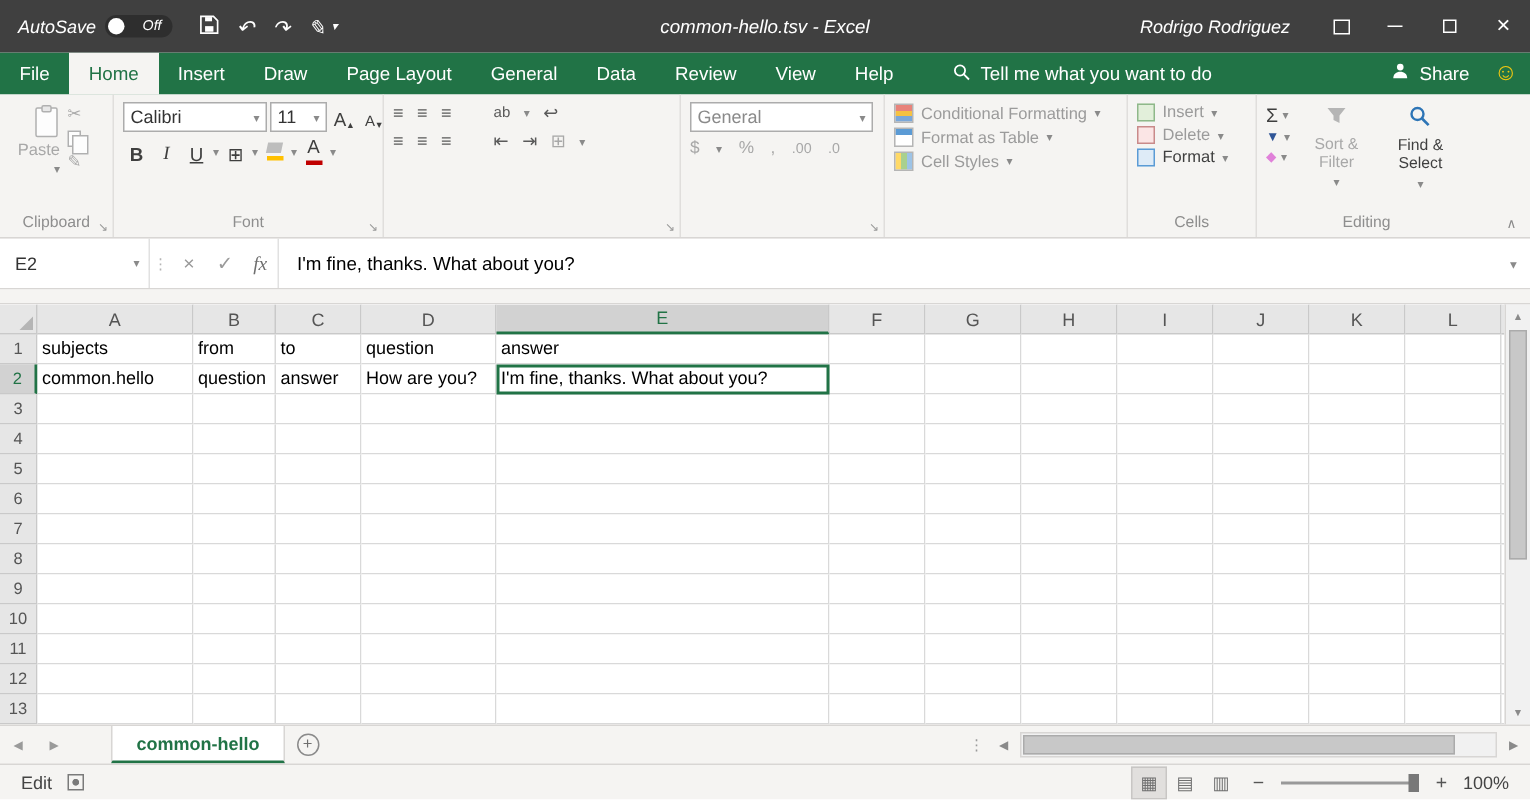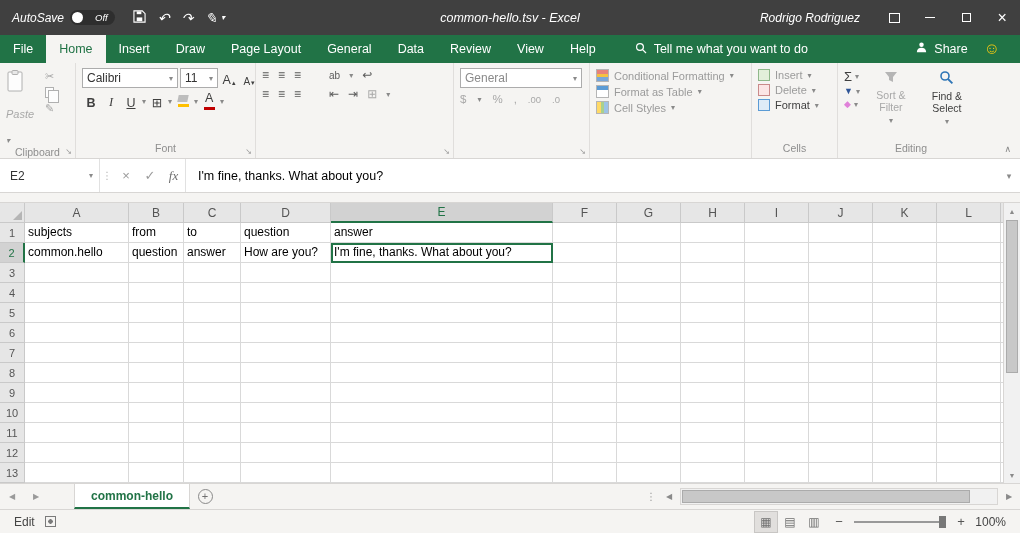--- a/index.html
+++ b/index.html
@@ -22,35 +22,35 @@
   .rdo-box { width:11px; height:10px; border:1px solid #fff; display:block; }
   .min-bar { width:10px; height:1px; background:#fff; display:block; }
   .max-box { width:9px; height:9px; border:1px solid #fff; display:block; }
   .close-x { font-size:16px; line-height:1; }
 
   
   .tabrow { height:28px; background:#217346; display:flex; align-items:stretch; flex:none; }
   .rtab { padding:0 13px; display:flex; align-items:center; color:#fff; font-size:12.5px; white-space:nowrap; }
   .rtab.active { background:#f5f4f2; color:#217346; }
   .tellme { display:flex; align-items:center; gap:7px; color:#fff; margin-left:26px; font-size:12.5px; white-space:nowrap; }
-  .tr-right { margin-left:auto; display:flex; align-items:center; gap:16px; padding-right:20px; }
+  .tr-right { margin-left:auto; display:flex; align-items:center; gap:16px; padding-right:8px; }
   .share { display:flex; align-items:center; gap:6px; color:#fff; font-size:12.5px; }
   .smiley { color:#f2c811; font-size:16px; line-height:1; }
 
   
   .ribbon { height:96px; background:#f5f4f2; border-bottom:1px solid #d8d6d4; display:flex; position:relative; flex:none; }
   .group { position:relative; border-right:1px solid #e0dedc; display:flex; flex-direction:column; flex:none; }
   .gc { flex:1; display:flex; padding:5px 5px 0 6px; gap:5px; }
   .group-label { height:17px; font-size:10.5px; color:#8e8e8e; text-align:center; line-height:15px; }
   .launcher { position:absolute; right:3px; bottom:2px; font-size:8px; color:#9a9a9a; }
   .dd { font-size:8px; color:#8a8a8a; }
   .dis { color:#a8a8a8; }
   .en { color:#3f3f3f; }
 
-  .paste-btn { width:34px; display:flex; flex-direction:column; align-items:flex-start; gap:16px; font-size:11px; color:#a8a8a8; padding-top:2px;font-style:italic; }
+  .paste-btn { width:34px; display:flex; flex-direction:column; align-items:flex-end; gap:2px; font-size:11px; color:#a8a8a8; padding-top:2px; }
   .mini-col { display:flex; flex-direction:column; gap:5px; align-items:center; padding-top:3px; }
   .mini { font-size:11px; color:#a8a8a8; line-height:1; }
   .icon-copy { position:relative; width:9px; height:11px; border:1px solid #b0b0b0; background:#fdfdfd; display:block; }
   .icon-copy::after { content:""; position:absolute; left:2px; top:2px; width:9px; height:11px; border:1px solid #b0b0b0; background:#fdfdfd; }
 
   .fontcol { display:flex; flex-direction:column; gap:4px; }
   .frow { display:flex; align-items:center; gap:2px; }
   .combo { height:20px; background:#fff; border:1px solid #acacac; display:flex; align-items:center; justify-content:space-between; padding:0 4px; font-size:12px; color:#333; }
   .combo.family { width:96px; }
   .combo.size { width:38px; }

